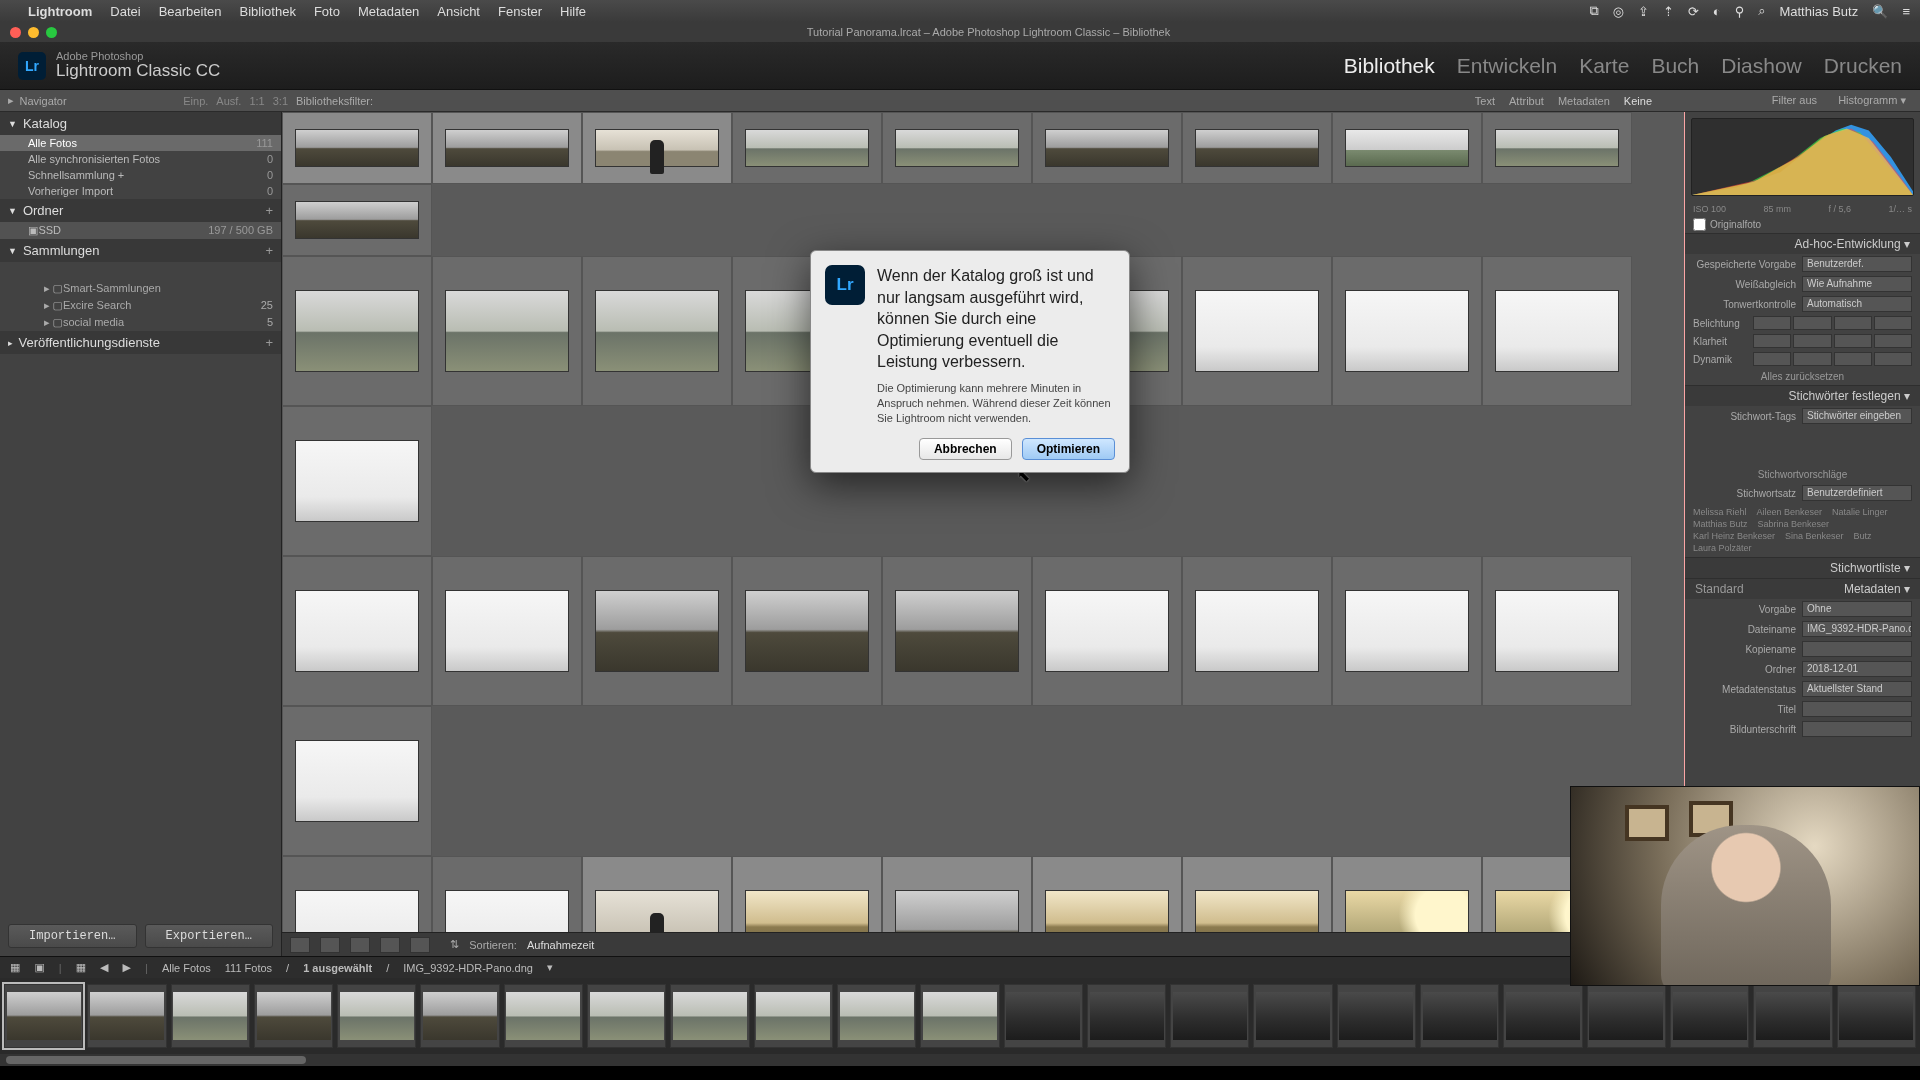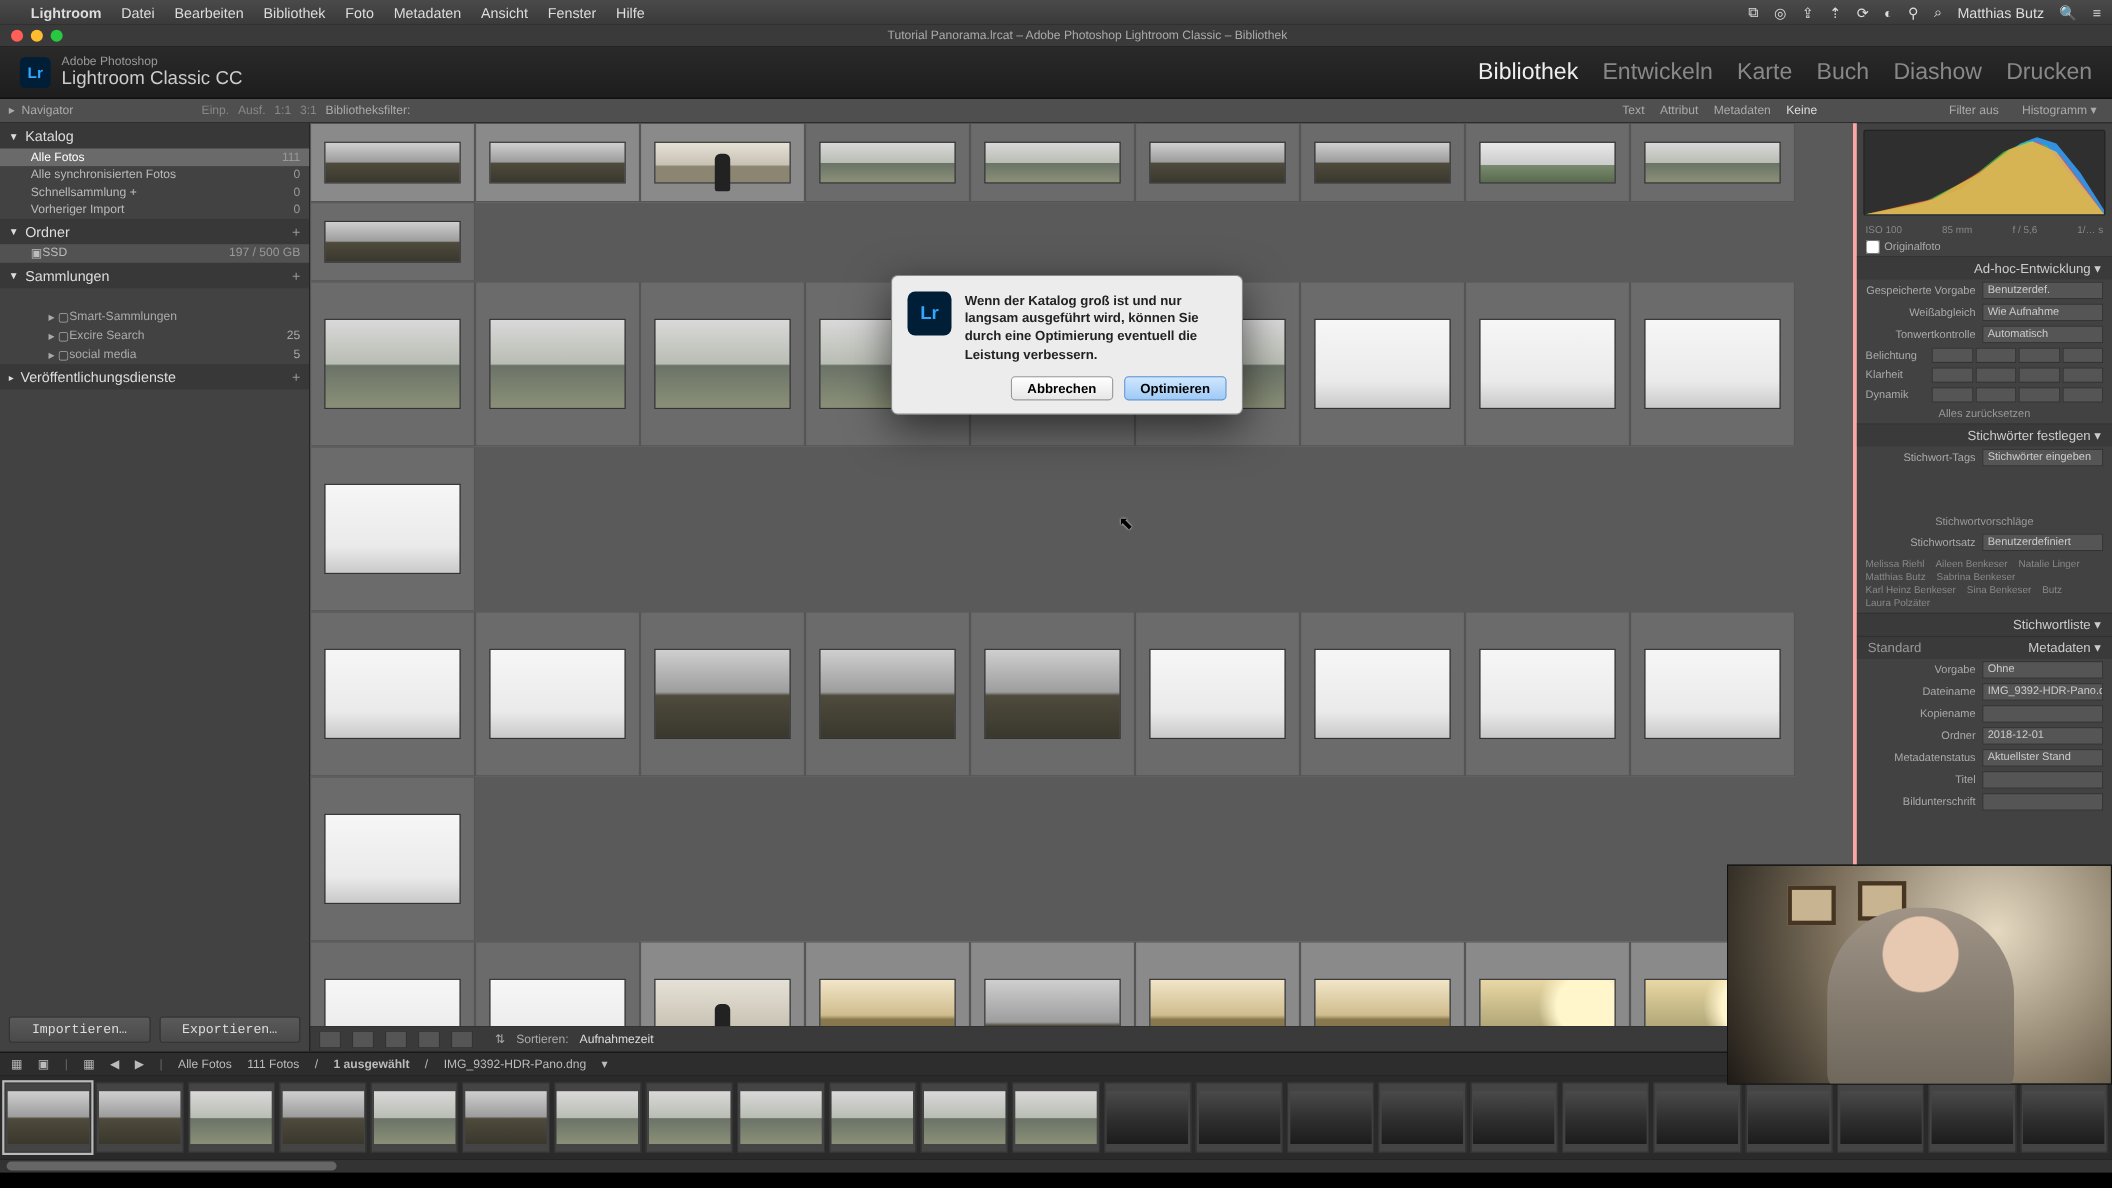--- a/index.html
+++ b/index.html
@@ -28,21 +28,21 @@
 
 .filter-strip { height: 22px; background: #4f4f4f; border-bottom: 1px solid #2a2a2a; display: flex; align-items: center; font-size: 11px; color: #aaa; padding: 0 8px; }
 .filter-strip .left { flex: 0 0 280px; display:flex; align-items:center; }
 .filter-strip .center { flex: 1; display: flex; gap: 14px; padding-left: 8px; }
 .filter-strip .right { flex: 0 0 260px; text-align: right; padding-right: 6px; }
 
 
 .main { display: flex; height: calc(1080px - 22px - 20px - 48px - 22px - 32px - 80px - 12px); }
 .panel { background: #424242; color: #bbb; font-size: 12px; }
 .panel.left { width: 282px; border-right: 1px solid #222; display:flex; flex-direction:column; }
-.panel.right { width: 236px; border-left: 4px solid #fca5a5; overflow: hidden; }
+.panel.right { width: 236px; border-left: 1px solid #fca5a5; overflow: hidden; }
 .panel-head { background: #383838; padding: 4px 8px; font-size: 13px; color: #ddd; display: flex; align-items: center; }
 .panel-head .tri { margin-right: 6px; font-size: 9px; }
 .panel-head .plus { margin-left: auto; color: #999; }
 .panel-row { padding: 2px 8px 2px 28px; display: flex; font-size: 11px; color: #bbb; }
 .panel-row.sel { background: #6a6a6a; color: #fff; }
 .panel-row .count { margin-left: auto; color: #999; }
 .panel-sub { padding: 2px 8px 2px 44px; display: flex; font-size: 11px; color: #aaa; }
 .panel-sub .count { margin-left: auto; }
 .flex-spacer{flex:1;}
 .panel-footer { display:flex; gap:8px; padding:8px; }
@@ -89,21 +89,21 @@
 
 
 .hscroll { height: 12px; background:#333; display:flex; align-items:center;}
 .hscroll .bar{ height:8px; width:300px; background:#666; margin-left:6px; border-radius:4px;}
 
 
 .dialog-mask { position: absolute; inset: 0; pointer-events: none; }
 .dialog { position: absolute; left: 810px; top: 250px; width: 320px; background: #ececec; border: 1px solid #888; border-radius: 6px; box-shadow: 0 12px 40px rgba(0,0,0,.6); padding: 14px 14px 12px 14px; pointer-events: auto; color:#222; }
 .dialog .row1 { display:flex; gap:12px; }
 .dialog .dlogo { width: 40px; height: 40px; background:#001e36; border-radius:7px; display:flex; align-items:center; justify-content:center; color:#31a8ff; font-weight:700; font-size:17px; flex-shrink:0;}
-.dialog .bold { font-size: 12px; font-weight: 700; line-height:1.35; }
+.dialog .bold { font-size: 16px; font-weight: 400; line-height:1.35; }
 .dialog .body { font-size: 11px; color:#444; margin-top:8px; line-height:1.35; padding-left:52px;}
 .dialog .btns { display:flex; justify-content:flex-end; gap:10px; margin-top:12px;}
 .dialog button { font-size:12px; padding:3px 14px; border-radius:4px; border:1px solid #999; background:linear-gradient(#fff,#e7e7e7);font-weight:bold;}
 .dialog button.primary{ background:linear-gradient(#cfe7ff,#9fcaf5); border-color:#5a8fd6;}
 
 
 .webcam { position: absolute; right: 0; bottom: 94px; width: 350px; height: 200px; background: #2a2a2a; border: 1px solid #111; overflow:hidden;}
 .webcam .room { position:absolute; inset:0; background: radial-gradient(circle at 70% 30%, #e5d9c2 0%, #7a6e5a 55%, #1e1a15 100%); }
 .webcam .person { position:absolute; left:90px; bottom:-10px; width:170px; height:170px; background: radial-gradient(circle at 50% 25%, #e7c9b1 0 22%, transparent 23%), linear-gradient(#9f9486,#6d655a); border-radius: 80px 80px 20px 20px;}
 .webcam .pic{ position:absolute; width:44px; height:36px; background:#c8b490; border:4px solid #453522;}
@@ -626,20 +626,21 @@
 <div class="hscroll">
     <div class="bar"></div>
   </div>
 
 <div class="dialog-mask">
   <div class="dialog">
     <div class="row1">
       <div class="dlogo">Lr</div>
       <div class="bold">Wenn der Katalog groß ist und nur langsam ausgeführt wird, können Sie durch eine Optimierung eventuell die Leistung verbessern.</div>
     </div>
+    <div class="body">Die Optimierung kann mehrere Minuten in Anspruch nehmen. Während dieser Zeit können Sie Lightroom nicht verwenden.</div>
     <div class="btns">
       <button>Abbrechen</button>
       <button class="primary">Optimieren</button>
     </div>
   </div>
 </div>
 
 <div class="webcam">
   <div class="room"></div>
   <div class="pic" style="left:54px; top:18px;"></div>

